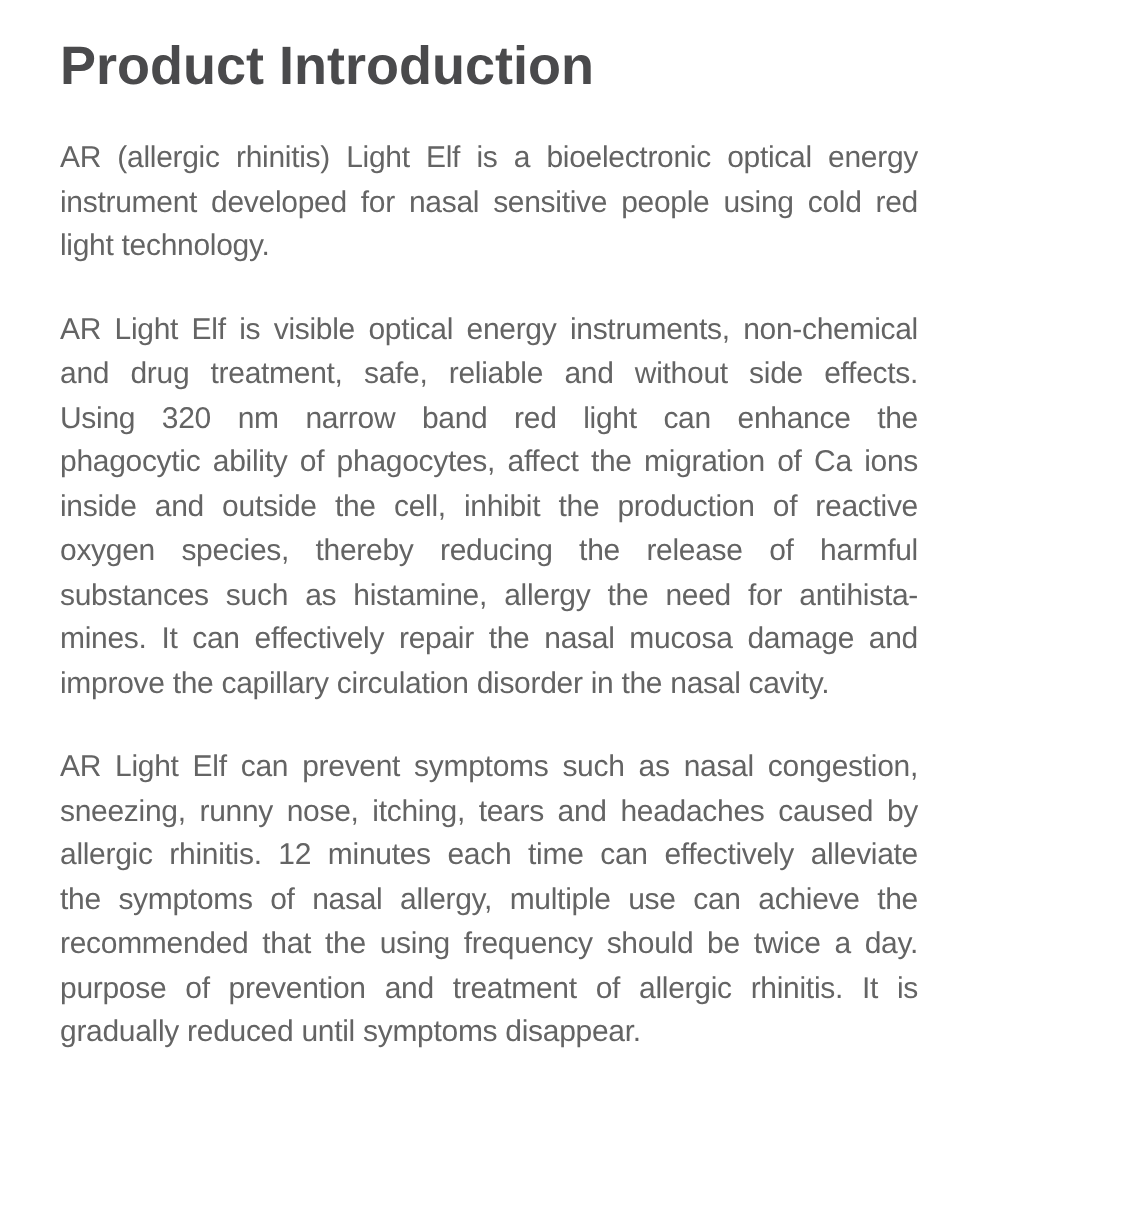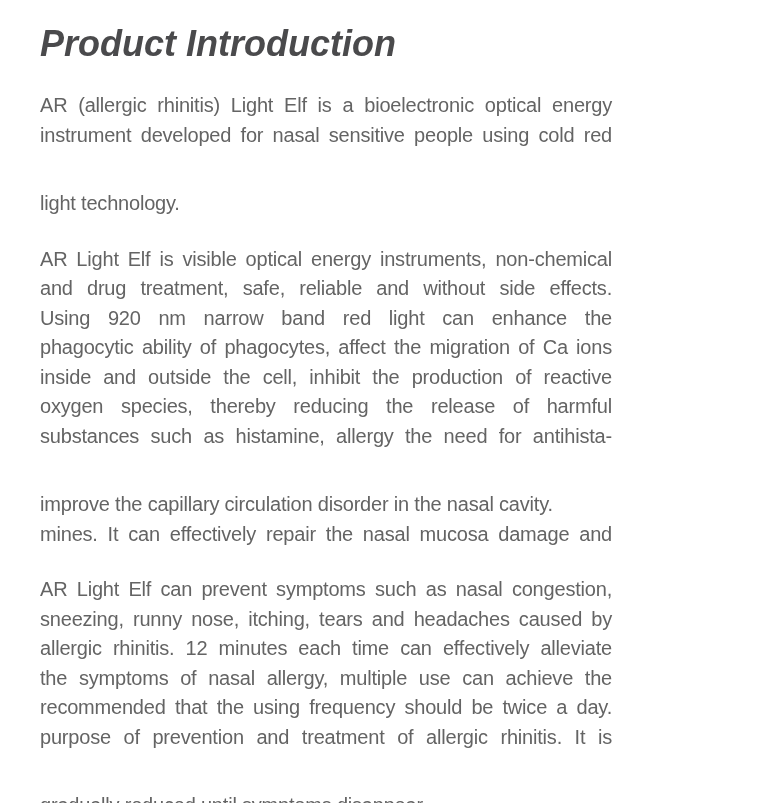--- a/index.html
+++ b/index.html
@@ -36,45 +36,44 @@
     letter-spacing: -0.2px;
     color: #646464;
   }
   .line {
     text-align: justify;
     text-align-last: justify;
     -moz-text-align-last: justify;
   }
   .line.line-last {
     text-align-last: left;
-    margin-top: 39px;
     -moz-text-align-last: left;
   }
 </style>
 </head>
 <body>
 
 <main class="page">
-  <h1 class="page-title" style="color: rgb(74, 74, 76); font-style: italic;">Product Introduction</h1>
+  <h1 class="page-title" style="color: rgb(74, 74, 76);">Product Introduction</h1>
   <div style="color: rgb(100, 100, 100);">
       <div class="paragraph">
         <div class="line">AR (allergic rhinitis) Light Elf is a bioelectronic optical energy</div>
         <div class="line">instrument developed for nasal sensitive people using cold red</div>
         <div class="line line-last">light technology.</div>
       </div>
       <div class="paragraph">
         <div class="line">AR Light Elf is visible optical energy instruments, non-chemical</div>
         <div class="line">and drug treatment, safe, reliable and without side effects.</div>
-        <div class="line">Using 920 nm narrow band red light can enhance the</div>
+        <div class="line">Using 320 nm narrow band red light can enhance the</div>
         <div class="line">phagocytic ability of phagocytes, affect the migration of Ca ions</div>
         <div class="line">inside and outside the cell, inhibit the production of reactive</div>
         <div class="line">oxygen species, thereby reducing the release of harmful</div>
         <div class="line">substances such as histamine, allergy the need for antihista-</div>
+        <div class="line">mines. It can effectively repair the nasal mucosa damage and</div>
         <div class="line line-last">improve the capillary circulation disorder in the nasal cavity.</div>
-        <div class="line">mines. It can effectively repair the nasal mucosa damage and</div>
       </div>
       <div class="paragraph">
         <div class="line">AR Light Elf can prevent symptoms such as nasal congestion,</div>
         <div class="line">sneezing, runny nose, itching, tears and headaches caused by</div>
         <div class="line">allergic rhinitis. 12 minutes each time can effectively alleviate</div>
         <div class="line">the symptoms of nasal allergy, multiple use can achieve the</div>
         <div class="line">recommended that the using frequency should be twice a day.</div>
         <div class="line">purpose of prevention and treatment of allergic rhinitis. It is</div>
         <div class="line line-last">gradually reduced until symptoms disappear.</div>
       </div>

